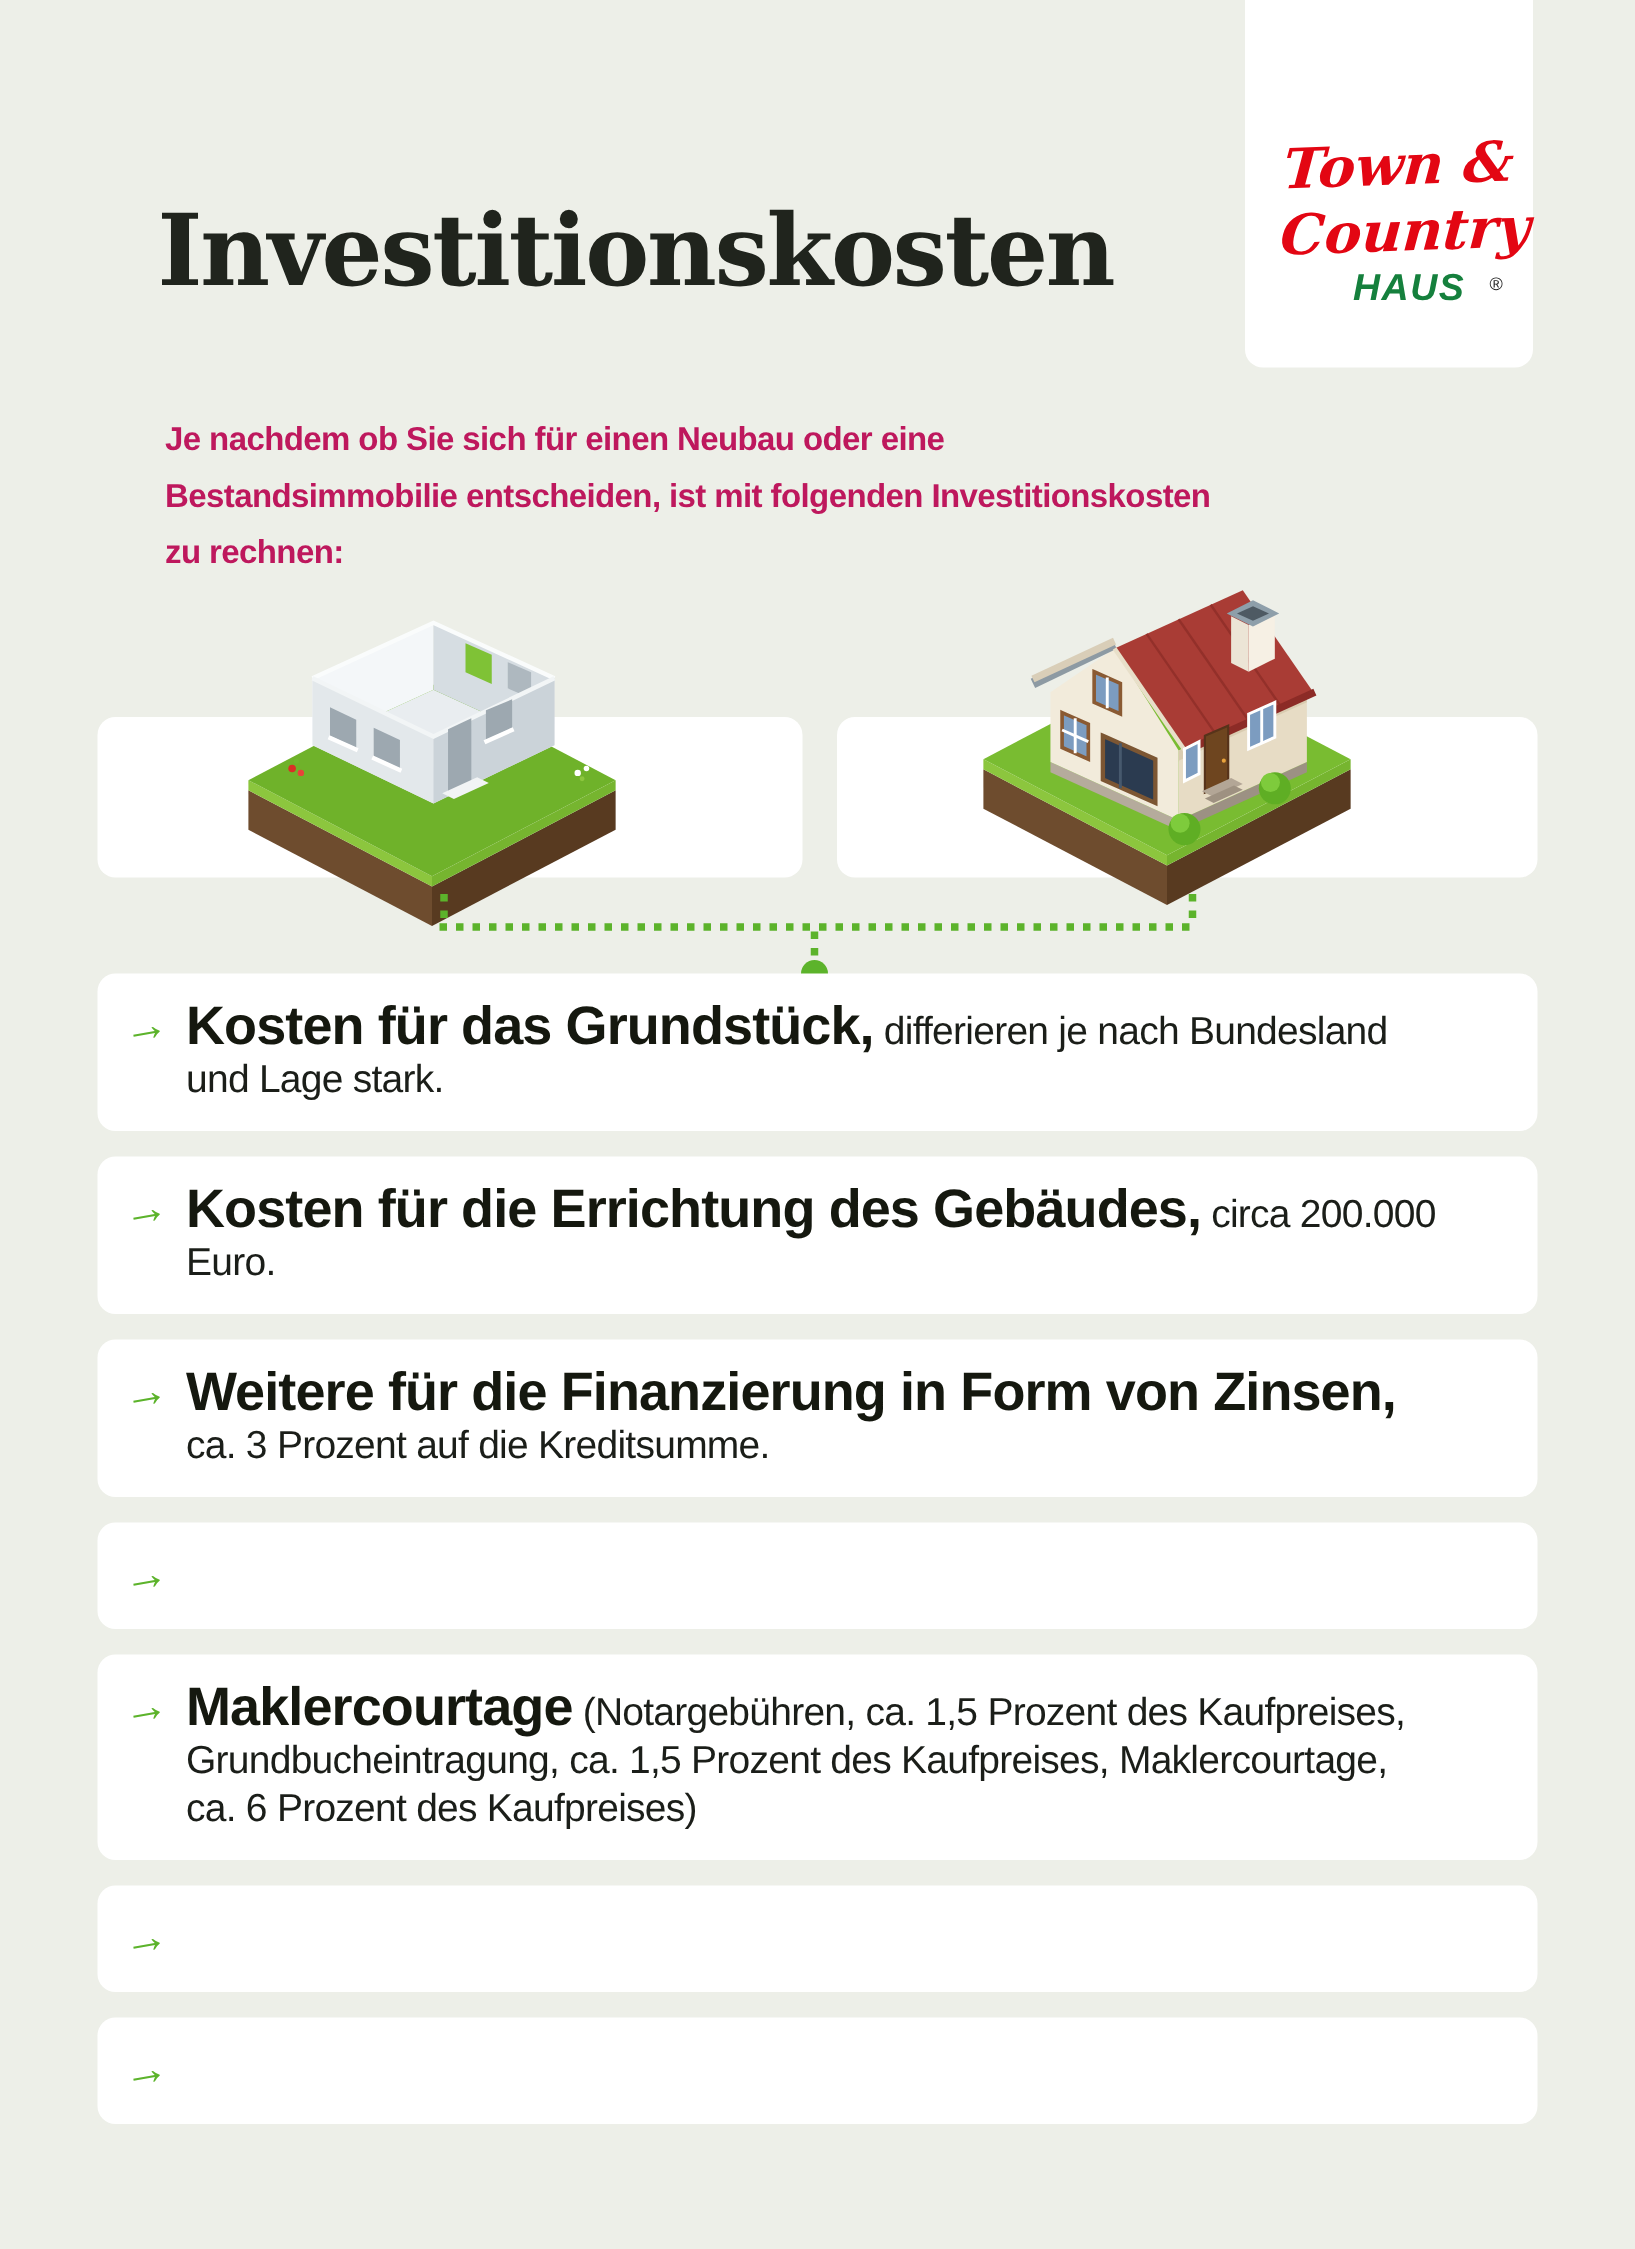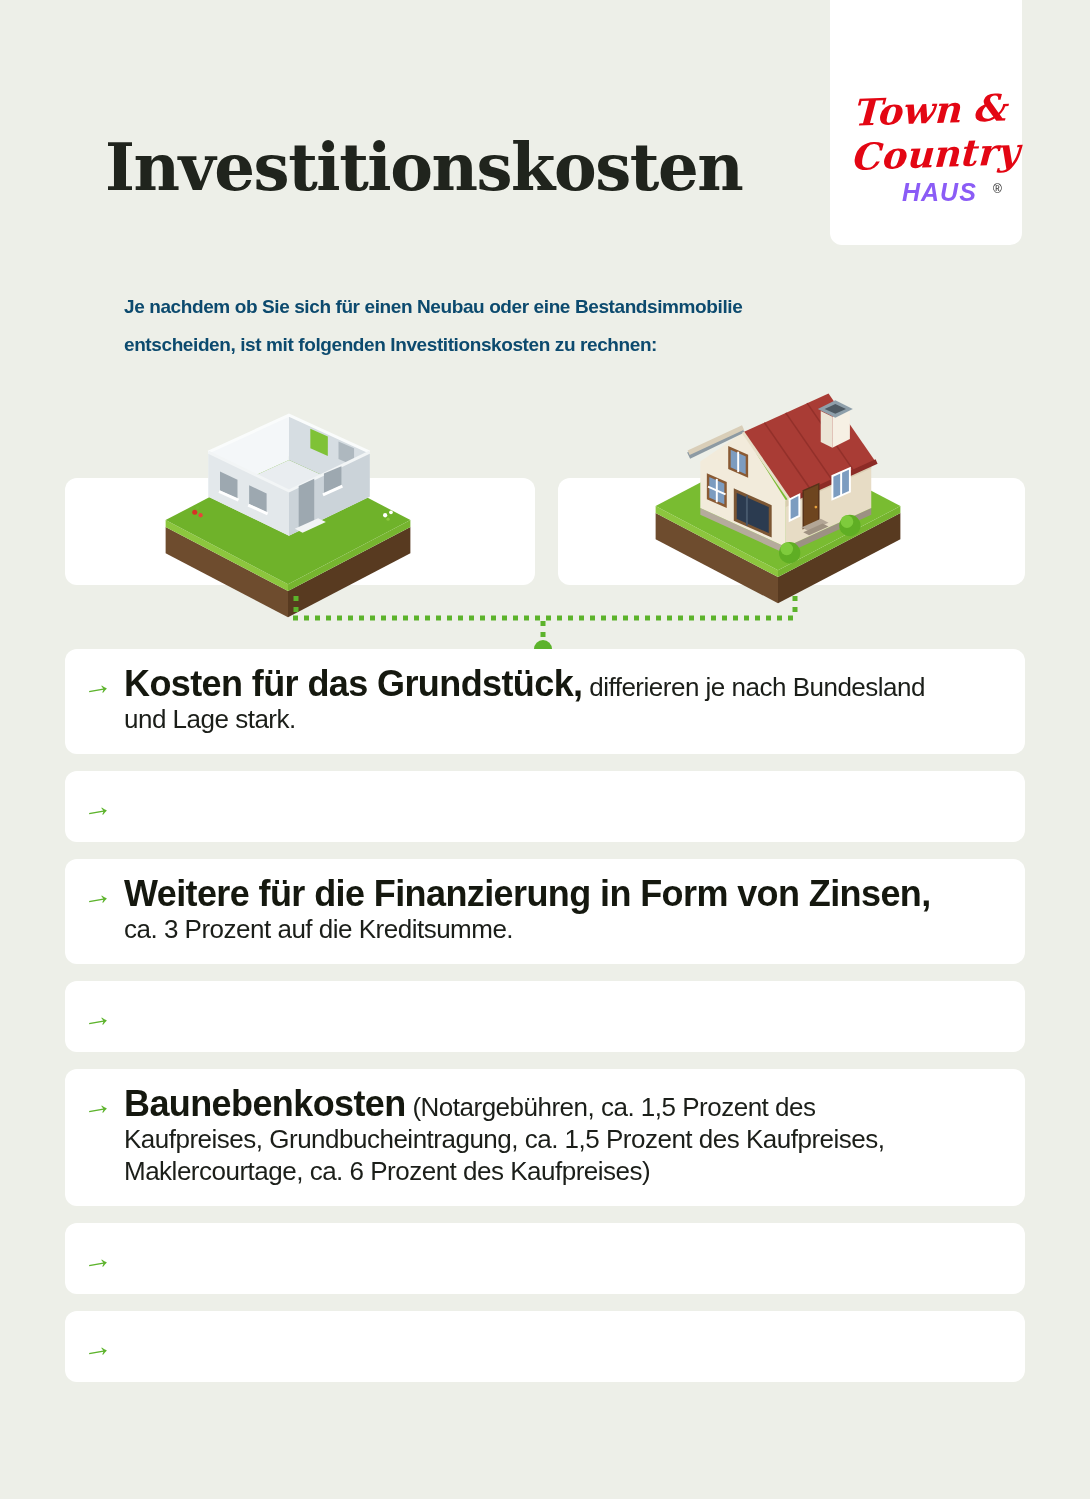--- a/index.html
+++ b/index.html
@@ -6,28 +6,28 @@
   .page{position:relative;width:1090px;height:1499px;background:#edefe8;overflow:hidden;
         font-family:"Liberation Sans",sans-serif;color:#1d201b;}
   
   .logo-card{position:absolute;left:830px;top:0;width:192px;height:245px;background:#ffffff;
              border-radius:0 0 12px 12px;}
   .logo-line{position:absolute;font-family:"DejaVu Serif",serif;font-style:italic;font-weight:700;
              color:#e30613;transform:skewX(-6deg) rotate(-2deg);white-space:nowrap;}
   .logo-town{left:26px;top:88px;font-size:37px;}
   .logo-country{left:24px;top:132px;font-size:37px;}
   .logo-haus{position:absolute;left:72px;top:178px;font-family:"Liberation Sans",sans-serif;
-             font-style:italic;font-weight:700;font-size:25px;color:#8b5cf6;letter-spacing:1px;}
+             font-style:italic;font-weight:700;font-size:25px;color:#15803d;letter-spacing:1px;}
   .logo-reg{position:absolute;left:163px;top:182px;font-size:12px;color:#1a1a1a;font-style:normal;}
   
   .title{position:absolute;left:105px;top:128px;margin:0;font-family:"DejaVu Serif",serif;
          font-weight:700;font-size:66px;letter-spacing:-1.5px;color:#20241d;
          transform:scaleX(0.97);transform-origin:left;}
-  .intro{position:absolute;left:110px;top:274px;margin:14px;width:715px;font-weight:700;
-         font-size:19px;line-height:37.5px;letter-spacing:-0.4px;color:#0c4a6e;}
+  .intro{position:absolute;left:110px;top:274px;margin:0;width:715px;font-weight:700;
+         font-size:22px;line-height:37.5px;letter-spacing:-0.4px;color:#be185d;}
   
   .house-card{position:absolute;top:478px;height:107px;background:#ffffff;border-radius:12px;}
   .house-card.left{left:65px;width:470px;}
   .house-card.right{left:558px;width:467px;}
   .house-svg{position:absolute;}
   .house-svg.left{left:152px;top:388px;width:272px;}
   .house-svg.right{left:642px;top:374px;width:272px;}
   .connector{position:absolute;left:270px;top:588px;width:550px;height:75px;}
   
   .list{position:absolute;left:65px;top:649px;width:960px;display:flex;flex-direction:column;gap:17px;}
@@ -163,31 +163,32 @@
     <circle cx="273" cy="61" r="9" fill="#5cb32b"></circle>
   </svg>
 
   <div class="list">
     <div class="card">
       <span class="arrow">→</span>
       <p class="t"><b>Kosten für das Grundstück,</b><span> differieren je nach Bundesland und Lage stark.</span></p>
     </div>
     <div class="card">
       <span class="arrow">→</span>
+      <p class="t"><b>Kosten für die Errichtung des Gebäudes,</b><span> circa 200.000 Euro.</span></p>
     </div>
     <div class="card">
       <span class="arrow">→</span>
       <p class="t"><b>Weitere für die Finanzierung in Form von Zinsen,</b><span> ca. 3 Prozent auf die Kreditsumme.</span></p>
     </div>
     <div class="card">
       <span class="arrow">→</span>
     </div>
     <div class="card">
       <span class="arrow">→</span>
-      <p class="t"><b>Baunebenkosten</b><span> (Notargebühren, ca. 1,5 Prozent des Kaufpreises, Grundbucheintragung, ca. 1,5 Prozent des Kaufpreises, Maklercourtage, ca. 6 Prozent des Kaufpreises)</span></p>
+      <p class="t"><b>Maklercourtage</b><span> (Notargebühren, ca. 1,5 Prozent des Kaufpreises, Grundbucheintragung, ca. 1,5 Prozent des Kaufpreises, Maklercourtage, ca. 6 Prozent des Kaufpreises)</span></p>
     </div>
     <div class="card">
       <span class="arrow">→</span>
     </div>
     <div class="card">
       <span class="arrow">→</span>
     </div>
   </div>
 
 </div>

